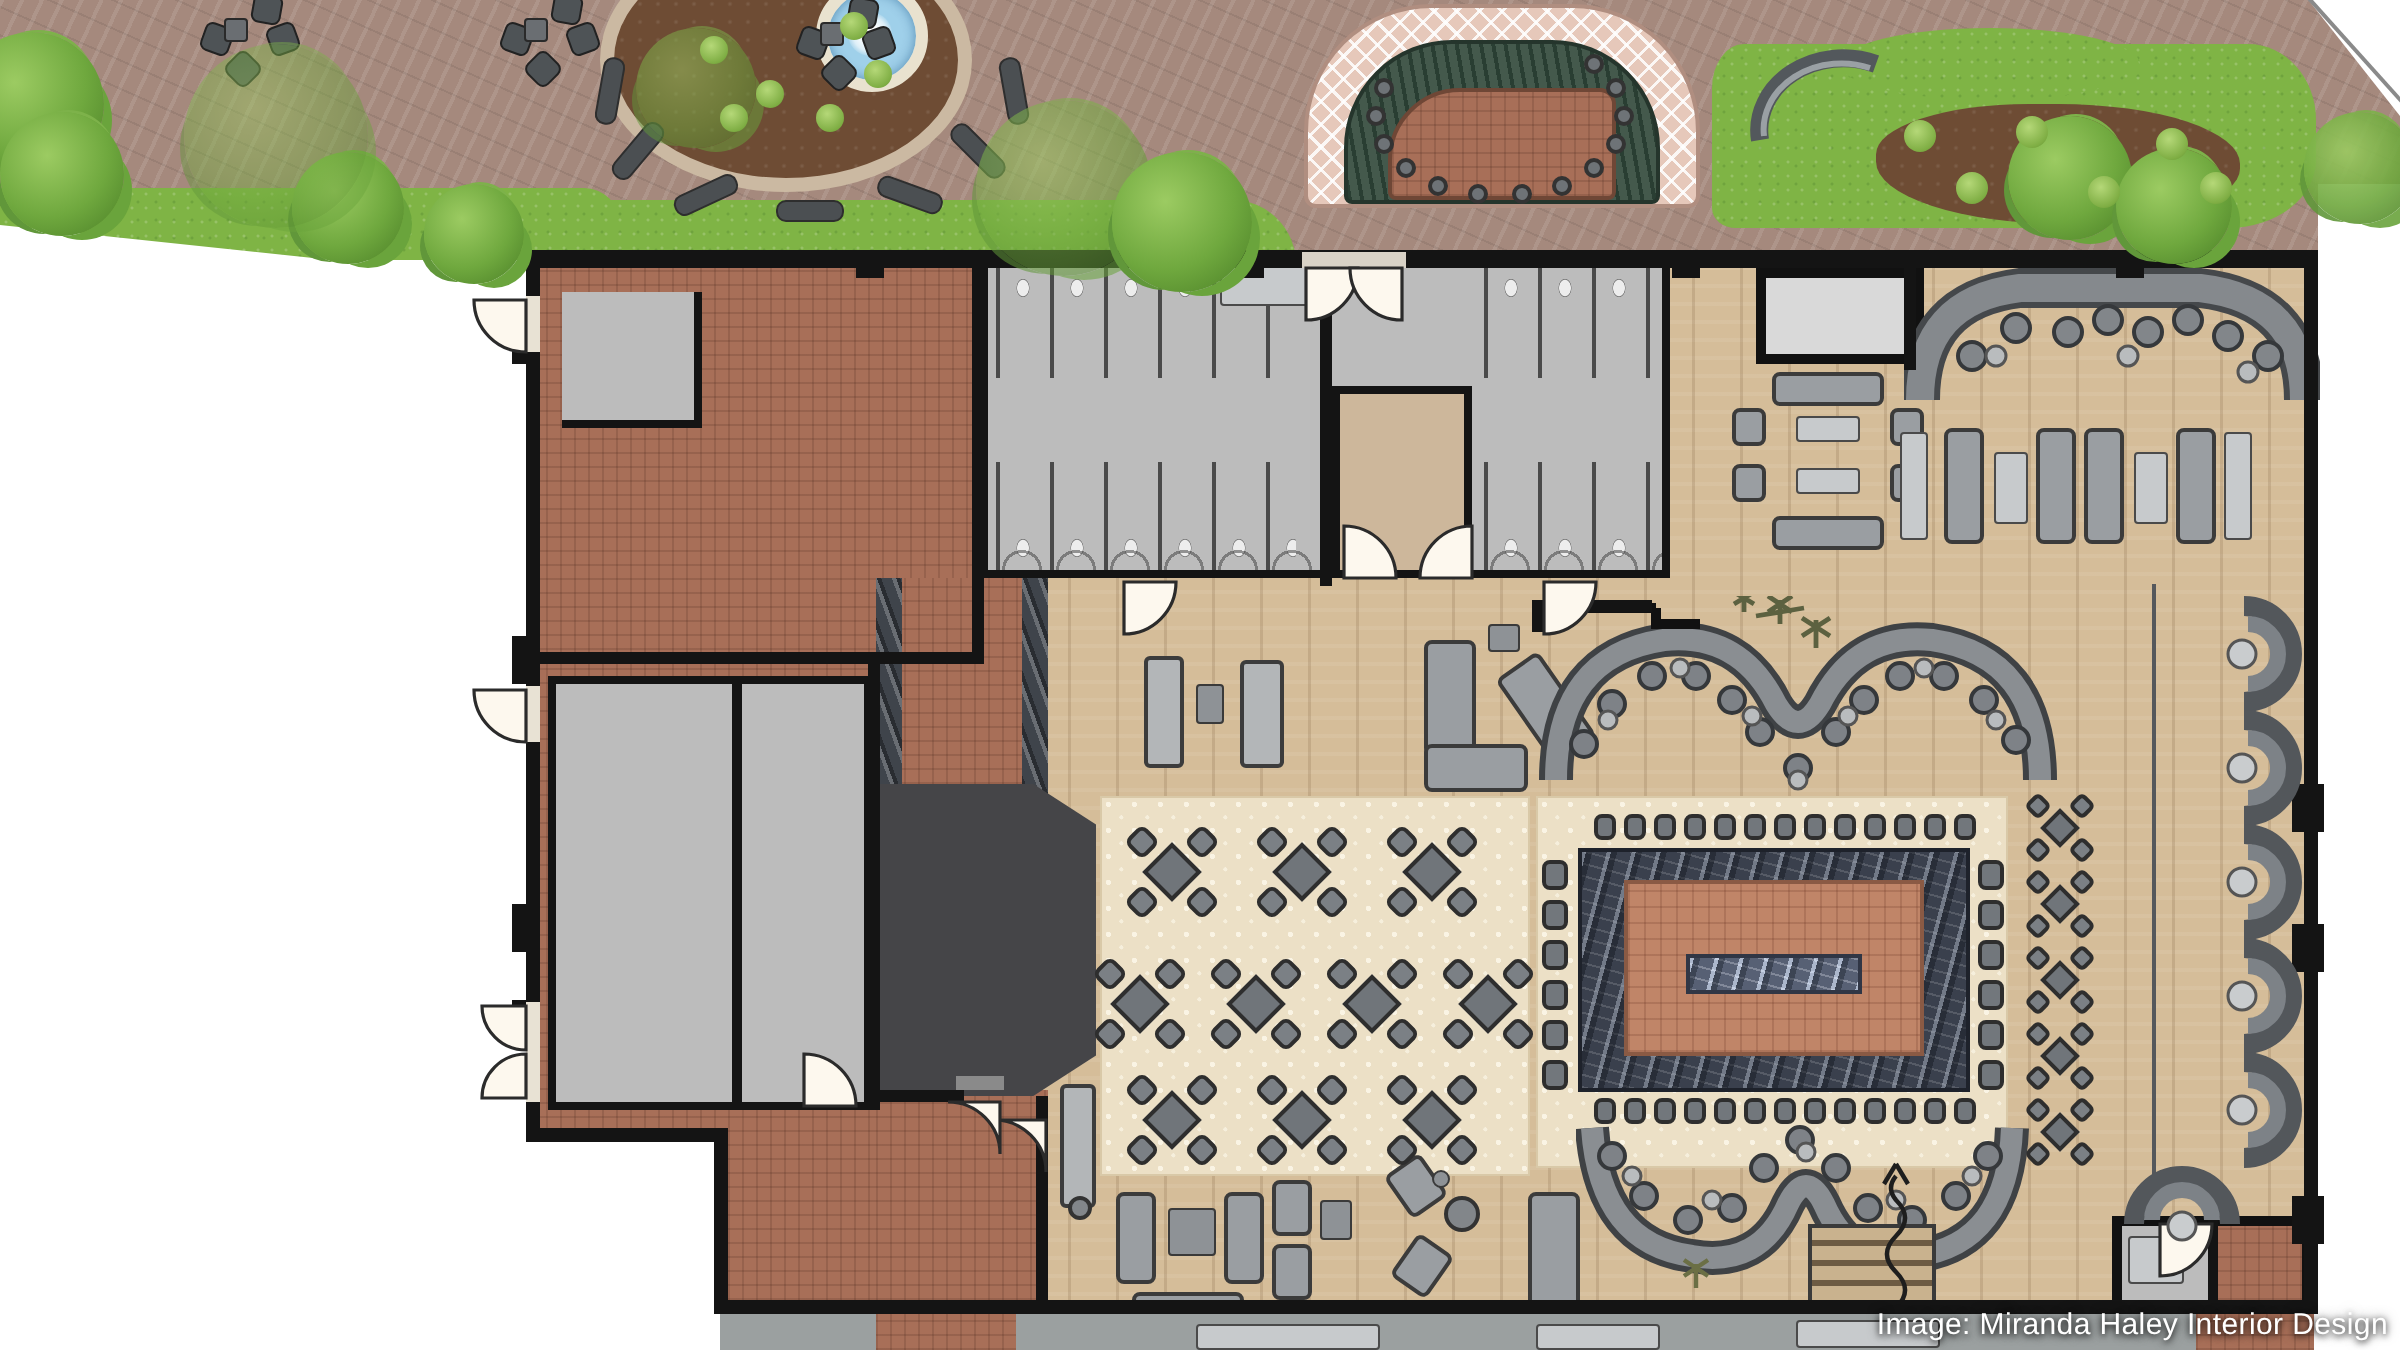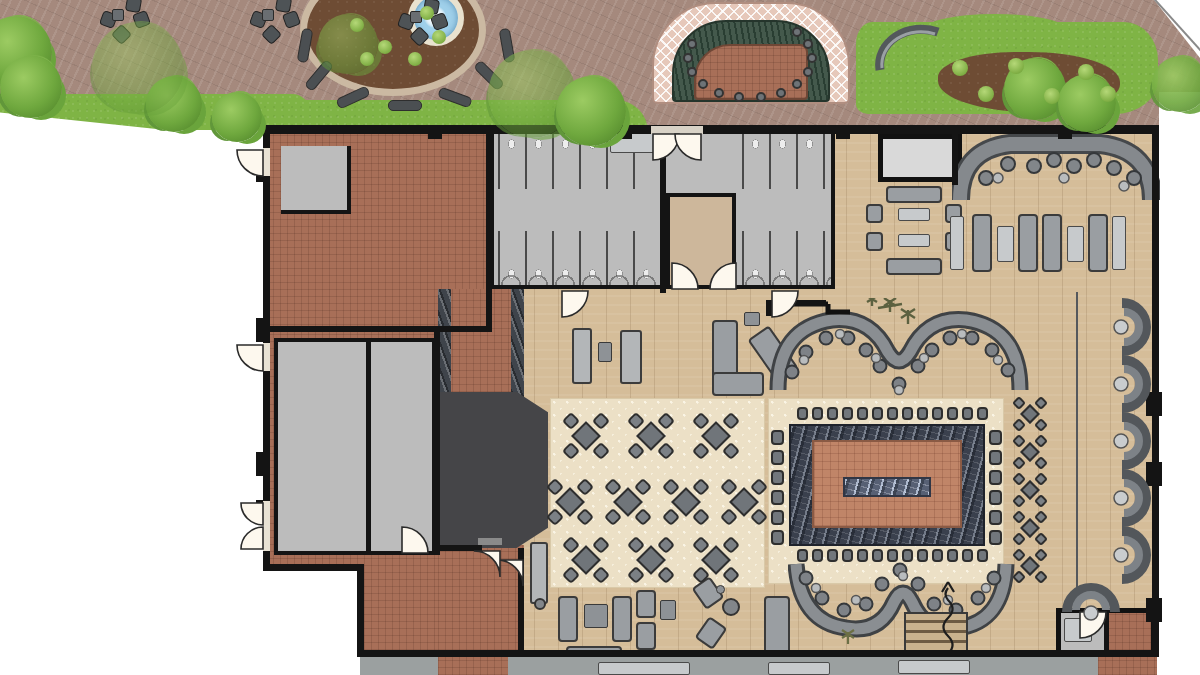--- a/index.html
+++ b/index.html
@@ -327,20 +327,21 @@
       <path d="M736,289 L736,263 A26,26 0 0 0 710,289 Z"></path>
       <path d="M653,134 L679,134 A26,26 0 0 1 653,160 Z"></path>
       <path d="M701,134 L675,134 A26,26 0 0 0 701,160 Z"></path>
       <path d="M402,553 L428,553 A26,26 0 0 0 402,527 Z"></path>
       <path d="M523,560 L497,560 A26,26 0 0 1 523,586 Z"></path>
       <path d="M500,551 L474,551 A26,26 0 0 1 500,577 Z"></path>
       <path d="M1080,612 L1106,612 A26,26 0 0 1 1080,638 Z"></path>
     </g>
   </svg>
 
+  <div class="abs caption" style="right:6px;bottom:4px;">Image: Miranda Haley Interior Design</div>
 <div class="abs cl-chair" style="left: 571px; top: 421px;"></div>
     <div class="abs cl-chair" style="left: 601px; top: 421px;"></div>
     <div class="abs cl-chair" style="left: 571px; top: 451px;"></div>
     <div class="abs cl-chair" style="left: 601px; top: 451px;"></div>
     <div class="abs cl-table" style="left: 586px; top: 436px;"></div>
     <div class="abs cl-chair" style="left: 636px; top: 421px;"></div>
     <div class="abs cl-chair" style="left: 666px; top: 421px;"></div>
     <div class="abs cl-chair" style="left: 636px; top: 451px;"></div>
     <div class="abs cl-chair" style="left: 666px; top: 451px;"></div>
     <div class="abs cl-table" style="left: 651px; top: 436px;"></div>

